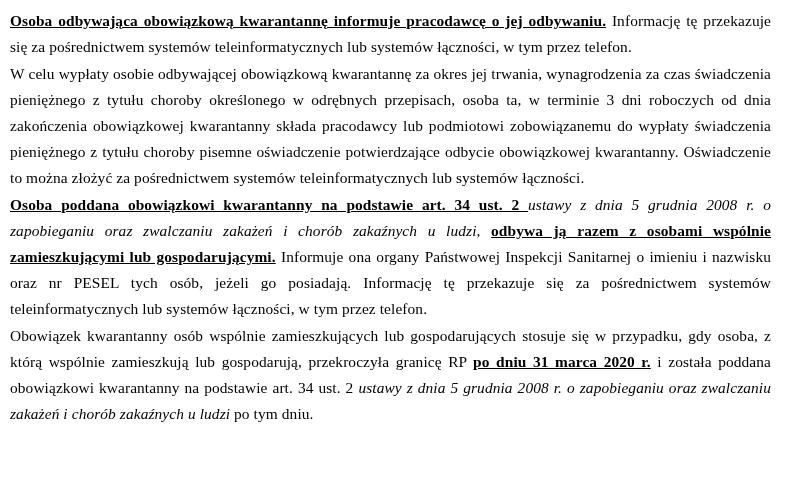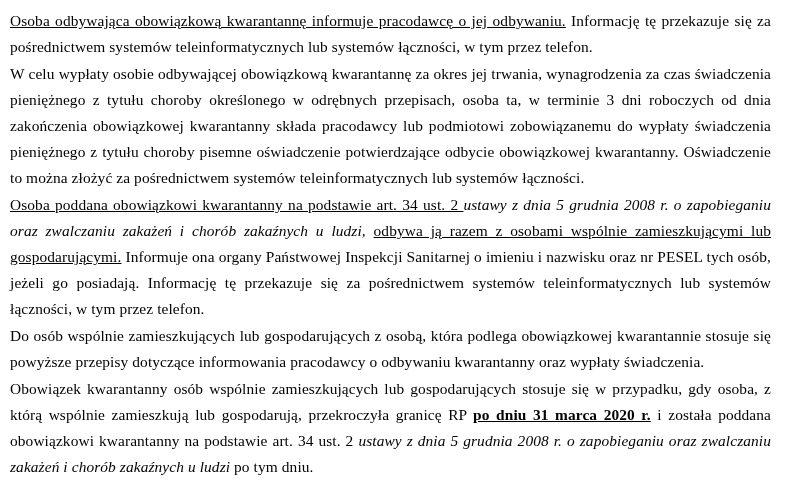--- a/index.html
+++ b/index.html
@@ -21,28 +21,27 @@
     padding: 8px 14px 0 10px;
   }
   p.para {
     margin: 0 0 1px 0;
     font-size: 15.4px;
     line-height: 26px;
     text-align: justify;
     text-justify: inter-word;
     letter-spacing: 0.1px;
   }
-  .u { text-decoration: underline; }
+  .u { text-decoration: underline; font-weight: bold; }
   .i { font-style: italic; }
   .b { font-weight: bold; text-decoration: underline; }
 </style>
 </head>
 <body>
 
 <div class="page">
   <div id="paragraph-container">
       <p class="para"><span class="u">Osoba odbywająca obowiązkową kwarantannę informuje pracodawcę o jej odbywaniu.</span><span> Informację tę przekazuje się za pośrednictwem systemów teleinformatycznych lub systemów łączności, w tym przez telefon.</span></p>
       <p class="para"><span>W celu wypłaty osobie odbywającej obowiązkową kwarantannę za okres jej trwania, wynagrodzenia za czas świadczenia pieniężnego z tytułu choroby określonego w odrębnych przepisach, osoba ta, w terminie 3 dni roboczych od dnia zakończenia obowiązkowej kwarantanny składa pracodawcy lub podmiotowi zobowiązanemu do wypłaty świadczenia pieniężnego z tytułu choroby pisemne oświadczenie potwierdzające odbycie obowiązkowej kwarantanny. Oświadczenie to można złożyć za pośrednictwem systemów teleinformatycznych lub systemów łączności.</span></p>
       <p class="para"><span class="u">Osoba poddana obowiązkowi kwarantanny na podstawie art. 34 ust. 2 </span><span class="i">ustawy z dnia 5 grudnia 2008 r. o zapobieganiu oraz zwalczaniu zakażeń i chorób zakaźnych u ludzi,</span><span> </span><span class="u">odbywa ją razem z osobami wspólnie zamieszkującymi lub gospodarującymi.</span><span> Informuje ona organy Państwowej Inspekcji Sanitarnej o imieniu i nazwisku oraz nr PESEL tych osób, jeżeli go posiadają. Informację tę przekazuje się za pośrednictwem systemów teleinformatycznych lub systemów łączności, w tym przez telefon.</span></p>
-      <p class="para"><span>Do osób wspólnie zamieszkujących lub gospodarujących z osobą, która podlega obowiązkowej kwarantannie stosuje się powyższe przepisy dotyczące informowania pracodawcy o odbywaniu kwarantanny oraz wypłaty świadczenia.</span></p>
       <p class="para"><span>Obowiązek kwarantanny osób wspólnie zamieszkujących lub gospodarujących stosuje się w przypadku, gdy osoba, z którą wspólnie zamieszkują lub gospodarują, przekroczyła granicę RP </span><span class="b">po dniu 31 marca 2020 r.</span><span> i została poddana obowiązkowi kwarantanny na podstawie art. 34 ust. 2 </span><span class="i">ustawy z dnia 5 grudnia 2008 r. o zapobieganiu oraz zwalczaniu zakażeń i chorób zakaźnych u ludzi</span><span> po tym dniu.</span></p>
     </div>
 </div>
 
 </body></html>

